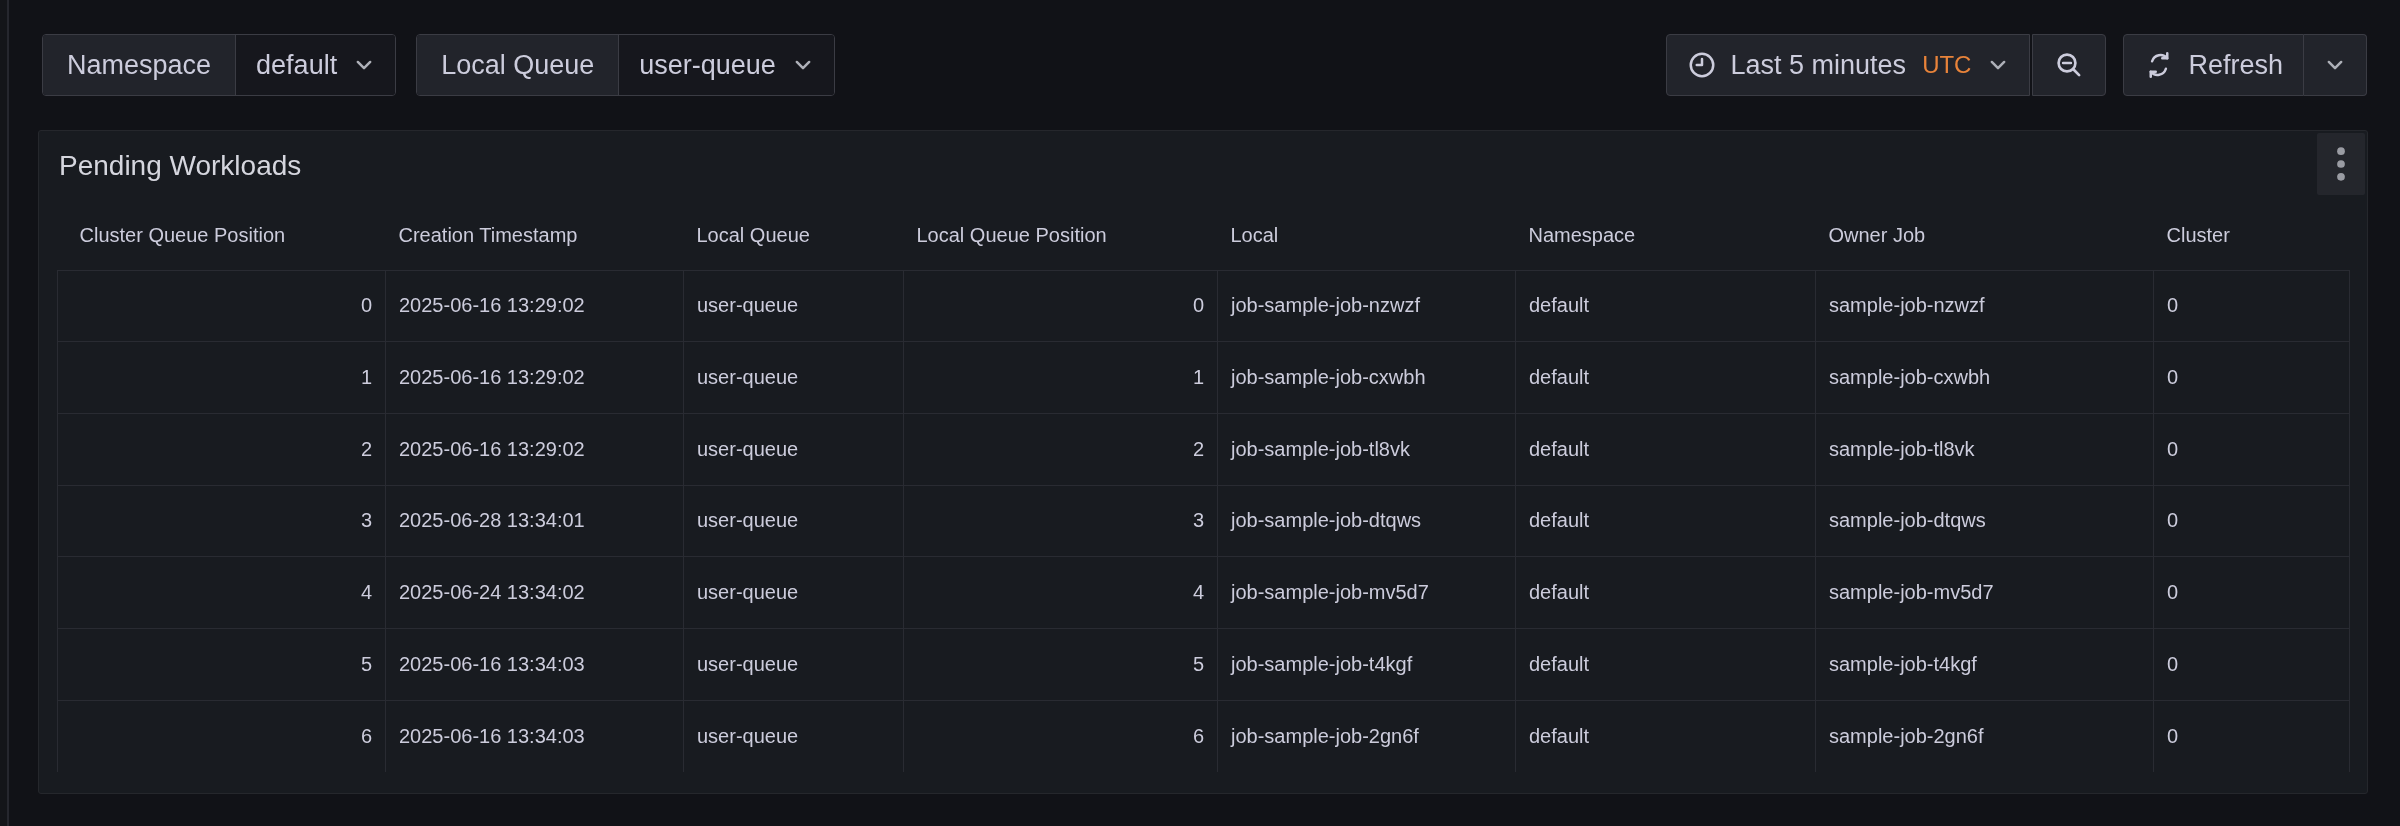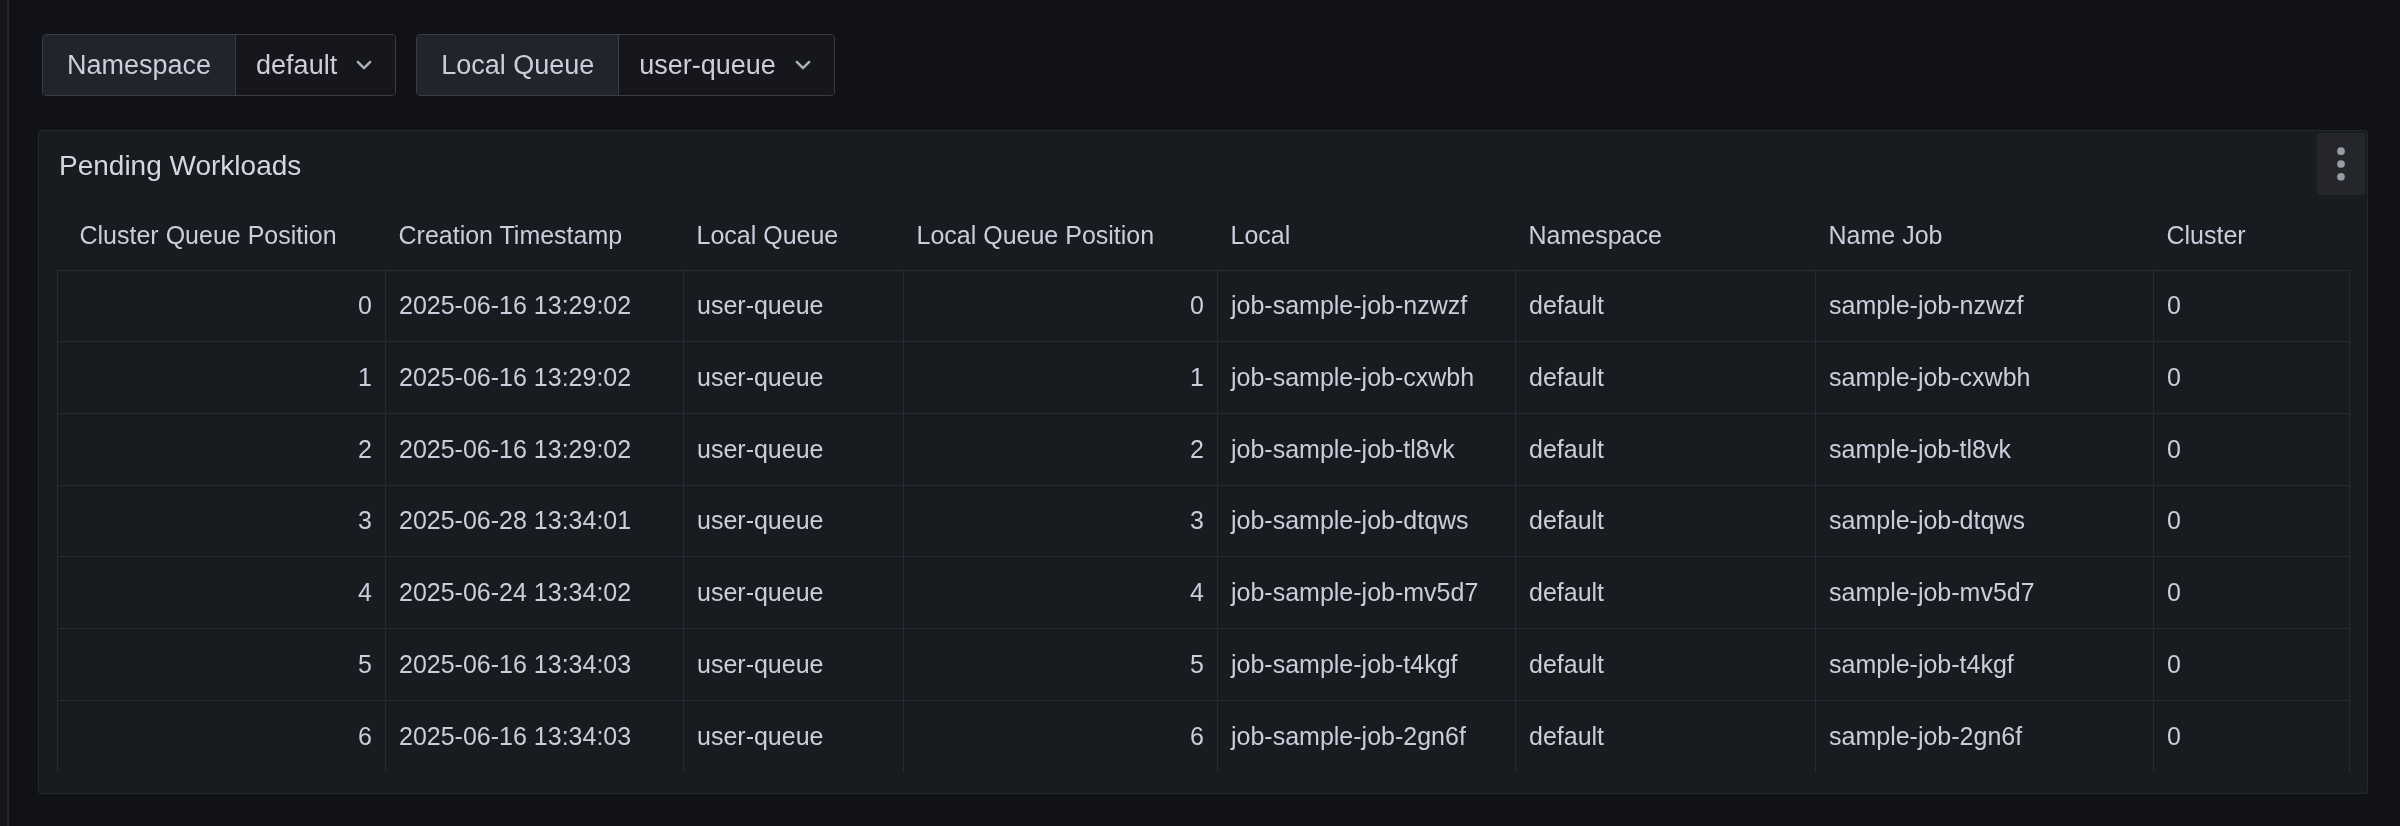--- a/index.html
+++ b/index.html
@@ -44,21 +44,21 @@
   
   .panel{position:absolute;left:38px;top:130px;width:2330px;height:664px;
          background:var(--panel-bg);border:1px solid var(--panel-border);border-radius:3px;}
   .panel-header{height:70px;display:flex;align-items:center;padding:0 60px 0 20px;position:relative;}
   .panel-title{font-size:28px;font-weight:500;color:var(--text-title);margin:0;cursor:pointer;}
   .panel-menu{position:absolute;top:2px;right:2px;width:48px;height:62px;background:var(--menu-bg);
               border:none;border-radius:2px;display:flex;align-items:center;justify-content:center;cursor:pointer;}
 
   
   .table-wrap{padding:0 18px;}
-  table{width:100%;border-collapse:collapse;table-layout:fixed;font-size:25px;}
+  table{width:100%;border-collapse:collapse;table-layout:fixed;font-size:20px;}
   th{height:69px;text-align:left;font-weight:500;color:var(--text-primary);
      padding:0 13px;border-bottom:1px solid var(--grid-line);
      white-space:nowrap;overflow:hidden;cursor:pointer;}
   th:first-child{padding-left:22px;}
   td{height:71.7px;padding:0 13px;color:var(--text-primary);font-weight:400;
      border-right:1px solid var(--grid-line);border-bottom:1px solid var(--grid-line);
      white-space:nowrap;overflow:hidden;}
   td:first-child{border-left:1px solid var(--grid-line);}
   tbody tr:last-child td{border-bottom:none;}
   td.num{text-align:right;}
@@ -90,21 +90,57 @@
         <svg width="22" height="22" viewBox="0 0 16 16">
             <path d="M3.5 5.8 L8 10.3 L12.5 5.8" fill="none" stroke="#aeb0b8" stroke-width="1.8" stroke-linecap="round" stroke-linejoin="round"></path>
           </svg>
       </button>
     </div>
 
   </div>
 
   <div class="toolbar-right">
 
-
+    <div class="btn-group">
+      <button class="btn seg-left">
+        <svg width="30" height="30" viewBox="0 0 24 24" fill="none" stroke="#ccccdc" stroke-width="2">
+            <circle cx="12" cy="12" r="9"></circle>
+            <path d="M12 7.2 V12 H7.8" stroke-linecap="round" stroke-linejoin="round"></path>
+          </svg>
+        <span>Last 5 minutes</span>
+        <span class="utc">UTC</span>
+        <svg class="chev" width="22" height="22" viewBox="0 0 16 16">
+            <path d="M3.5 5.8 L8 10.3 L12.5 5.8" fill="none" stroke="#aeb0b8" stroke-width="1.8" stroke-linecap="round" stroke-linejoin="round"></path>
+          </svg>
+      </button>
+      <button class="btn seg-gap">
+        <svg width="32" height="32" viewBox="0 0 24 24" fill="none" stroke="#ccccdc" stroke-width="2">
+            <circle cx="10.5" cy="10.5" r="6.3"></circle>
+            <line x1="7.6" y1="10.5" x2="13.4" y2="10.5" stroke-linecap="round"></line>
+            <line x1="15.4" y1="15.4" x2="19.6" y2="19.6" stroke-linecap="round"></line>
+          </svg>
+      </button>
+    </div>
+
+    <div class="btn-group">
+      <button class="btn seg-left">
+        <svg width="30" height="30" viewBox="0 0 24 24" fill="none" stroke="#ccccdc" stroke-width="2" stroke-linecap="round" stroke-linejoin="round">
+            <path d="M6.5 9 A 7 7 0 0 1 18.6 6.6"></path>
+            <path d="M18.6 2.6 v4 h-4"></path>
+            <path d="M17.5 15 A 7 7 0 0 1 5.4 17.4"></path>
+            <path d="M5.4 21.4 v-4 h4"></path>
+          </svg>
+        <span>Refresh</span>
+      </button>
+      <button class="btn seg-right">
+        <svg width="22" height="22" viewBox="0 0 16 16">
+            <path d="M3.5 5.8 L8 10.3 L12.5 5.8" fill="none" stroke="#aeb0b8" stroke-width="1.8" stroke-linecap="round" stroke-linejoin="round"></path>
+          </svg>
+      </button>
+    </div>
 
   </div>
 </header>
 
 <section class="panel">
   <div class="panel-header">
     <h2 class="panel-title">Pending Workloads</h2>
     <button class="panel-menu">
       <svg width="12" height="36" viewBox="0 0 4 14" fill="#9a9ca3">
           <circle cx="2" cy="2" r="1.5"></circle>
@@ -127,21 +163,21 @@
           <col style="width:196px">
       </colgroup>
       <thead>
         <tr>
           <th>Cluster Queue Position</th>
           <th>Creation Timestamp</th>
           <th>Local Queue</th>
           <th>Local Queue Position</th>
           <th>Local</th>
           <th>Namespace</th>
-          <th>Name Job</th>
+          <th>Owner Job</th>
           <th>Cluster</th>
         </tr>
       </thead>
       <tbody>
         <tr>
           <td class="num">0</td>
           <td>2025-06-16 13:29:02</td>
           <td>user-queue</td>
           <td class="num">0</td>
           <td>job-sample-job-nzwzf</td>

